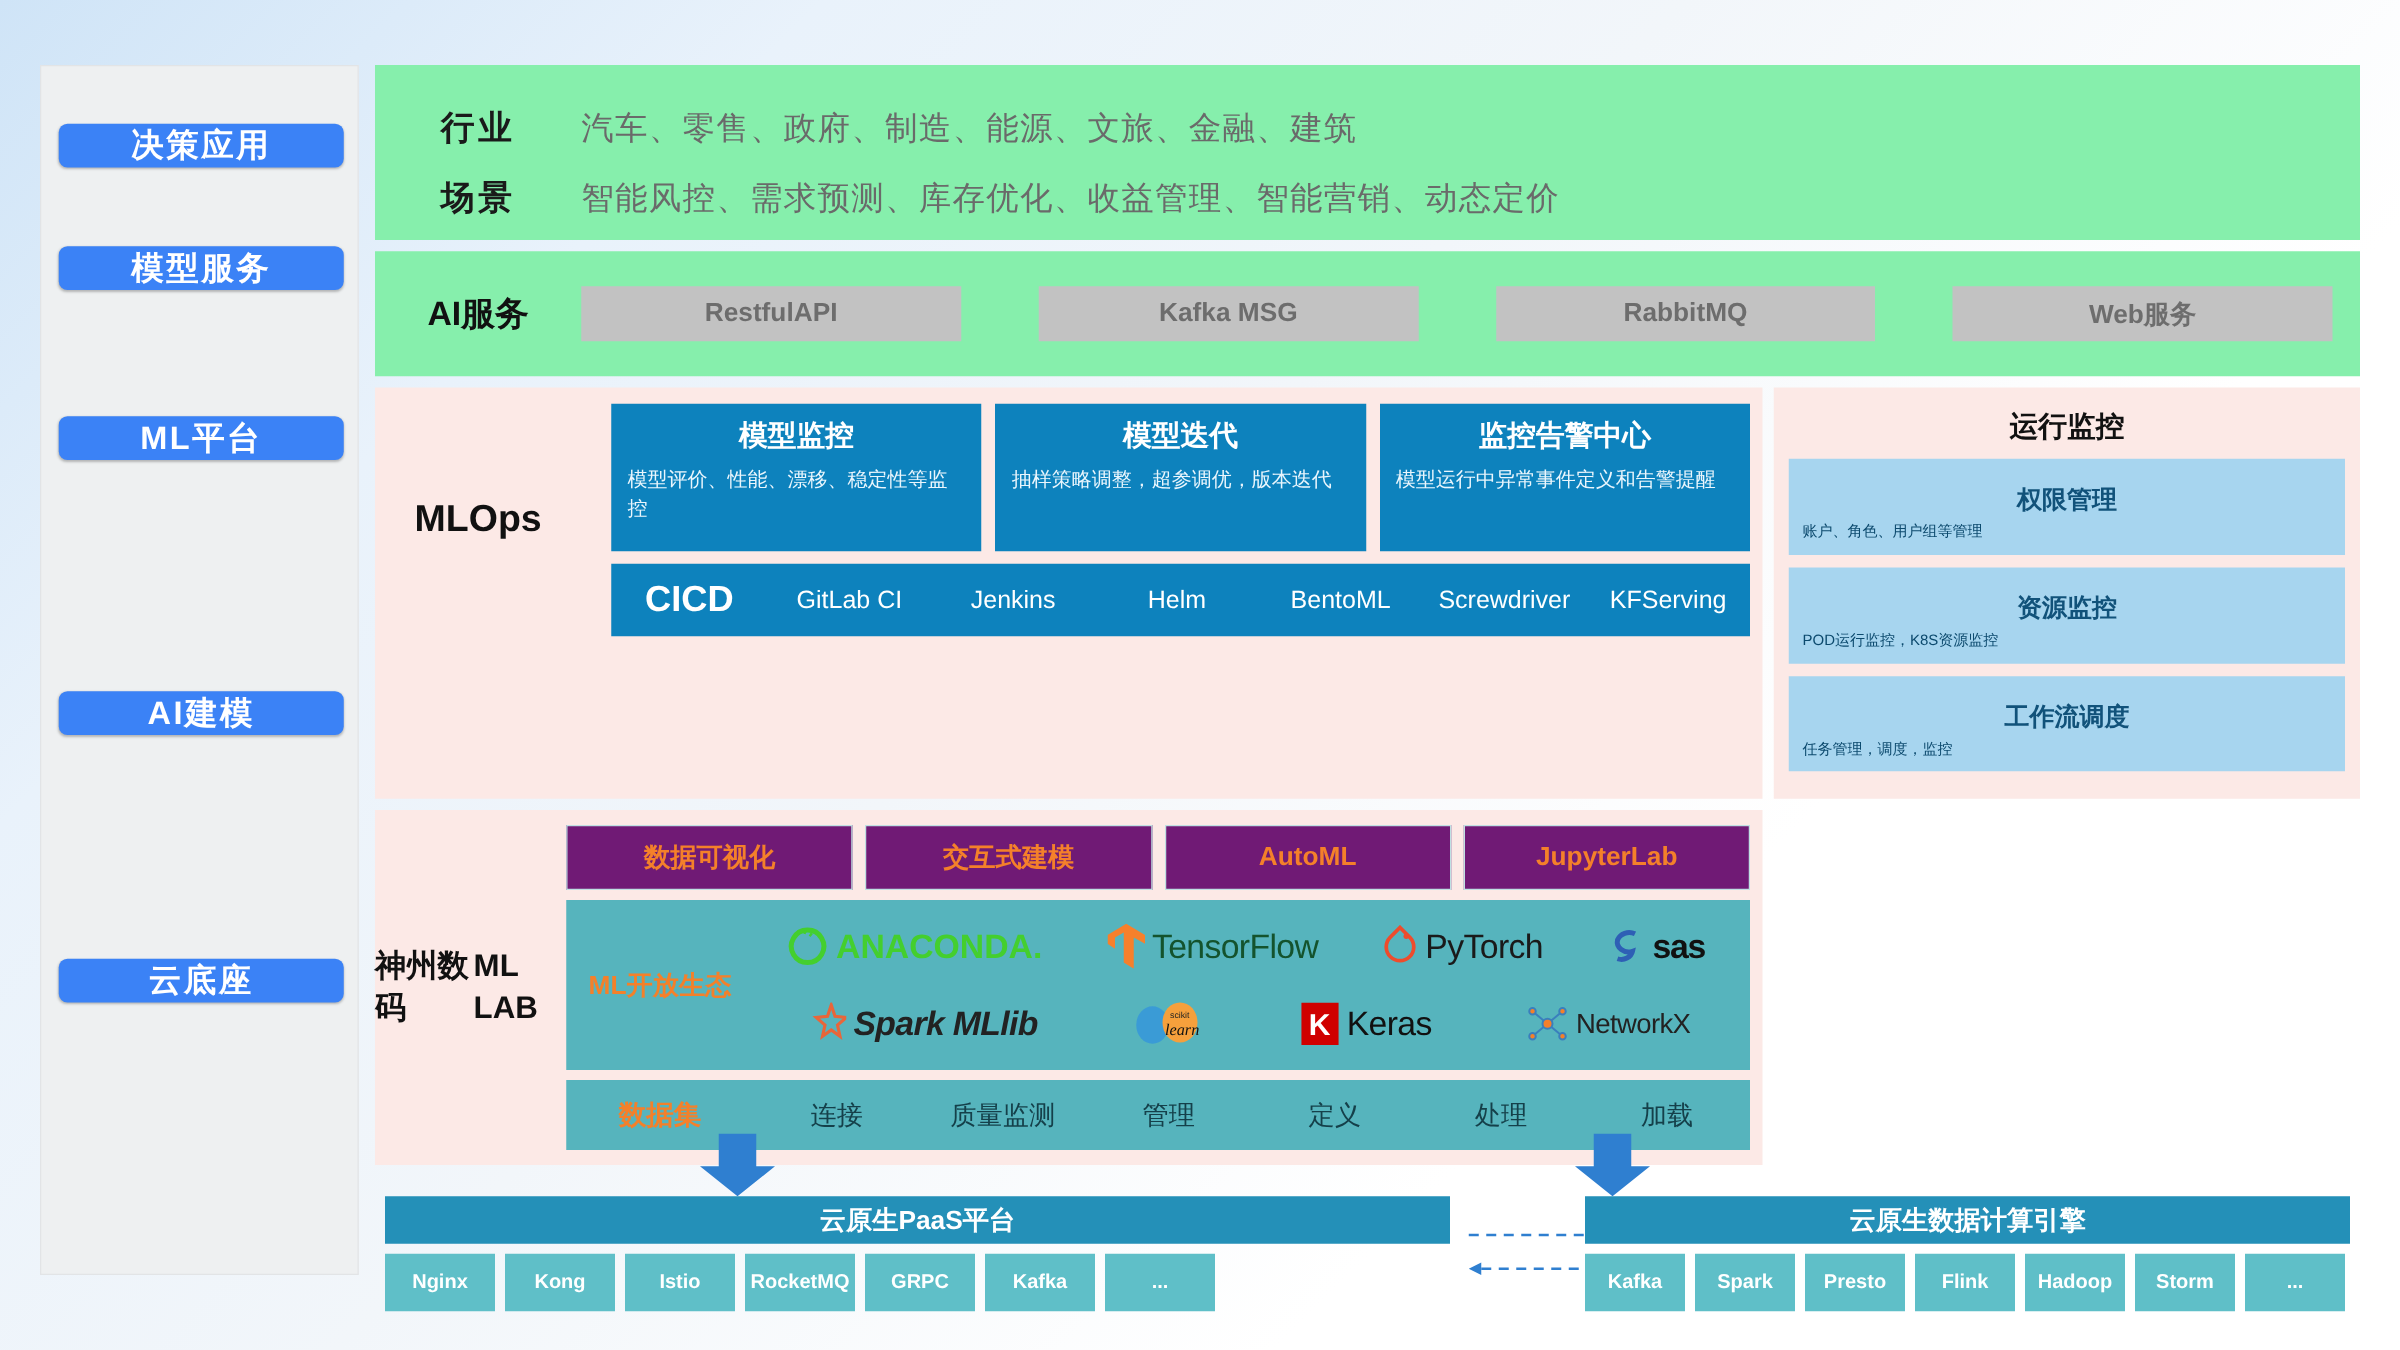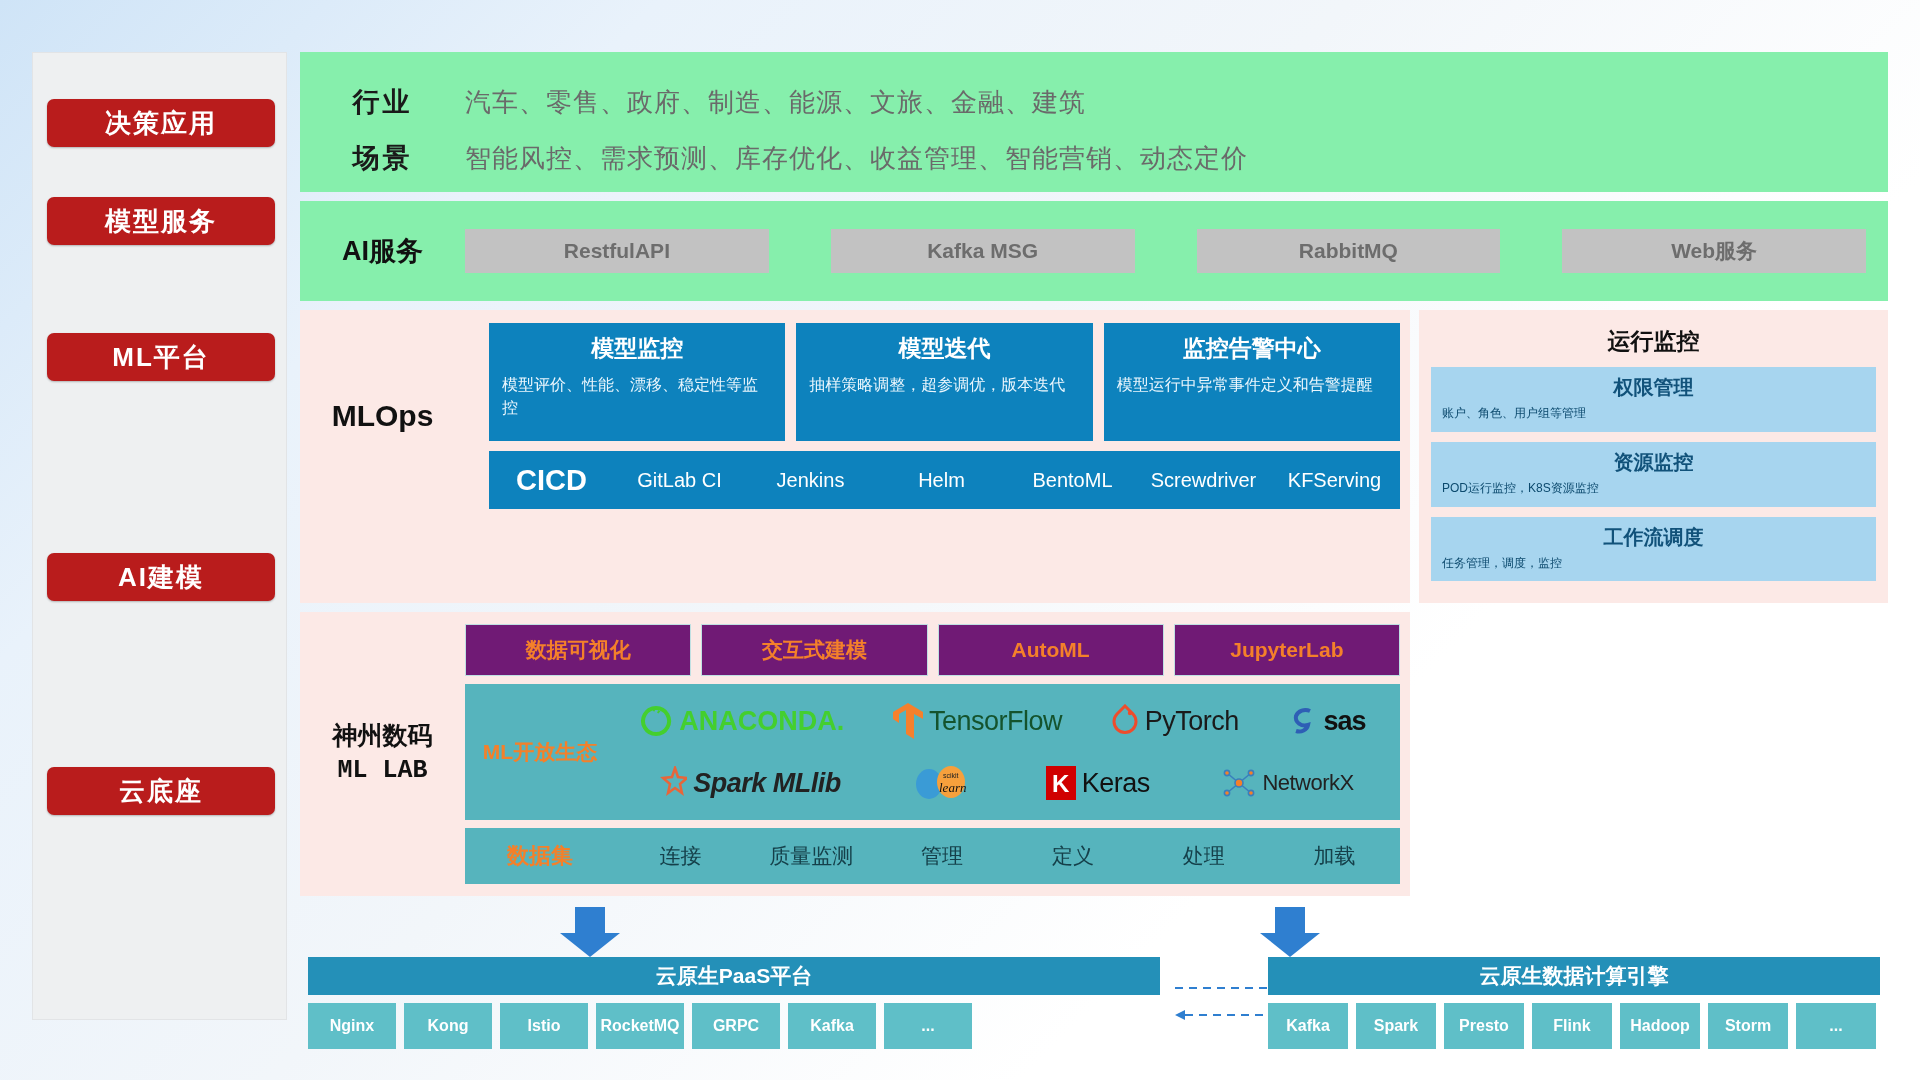--- a/index.html
+++ b/index.html
@@ -8,22 +8,22 @@
     font-family: "Liberation Sans", "DejaVu Sans", sans-serif;
     background: linear-gradient(135deg,#cfe4f7 0%,#e9f2fb 22%,#f2f6fa 45%,#ffffff 70%,#ffffff 100%);
     position:relative;
   }
   
   #left-rail {
     position:absolute; left:32px; top:52px; width:255px; height:968px;
     background:#eef0f1; border:1px solid #e2e4e6;
   }
   .rail-chip {
-    position:absolute; left:14px; width:228px; height:48px;
-    background:#b91c1c; border-radius:7px; color:#fff;
+    position:absolute; left:14px; width:228px; height:35px;
+    background:#3b82f6; border-radius:7px; color:#fff;
     display:flex; align-items:center; justify-content:center;
     font-size:26px; font-weight:bold; letter-spacing:2px;
     box-shadow:0 1px 2px rgba(0,0,0,.25);
   }
   
   #main { position:absolute; left:300px; top:52px; width:1588px; }
 
   .band { background:#86efac; position:relative; }
   .band + .band { margin-top:9px; }
 
@@ -63,29 +63,29 @@
   .cicd-label { width:125px; text-align:center; font-size:29px; font-weight:bold; color:#fff; }
   .cicd-items { flex:1; display:flex; }
   .cicd-item {
     flex:1; color:#fff; font-size:20px; text-align:center; line-height:1.05;
     word-break:break-all; padding:0 3px;
   }
 
   #monitor-col { width:auto; flex:1; background:#fce9e6; padding:10px 12px 12px 12px; }
   .monitor-title { text-align:center; font-size:23px; font-weight:bold; color:#111; margin:6px 0 10px; }
   .monitor-card { background:#a7d5ef; margin-bottom:10px; padding:7px 11px 10px; }
-  .monitor-card-title { text-align:center; font-size:20px; font-weight:bold; color:#11527a; margin-bottom:4px; }
+  .monitor-card-title { text-align:center; font-size:20px; font-weight:bold; color:#11527a; margin-bottom:4px;margin-top:12px; }
   .monitor-card-desc { font-size:12px; color:#0c4a6e; line-height:1.4; }
 
   
   #lab-wrap { display:flex; gap:9px; margin-top:9px; }
   #lab-band { width:1110px; background:#fce9e6; padding:12px 0; }
   .lab-inner { display:flex; }
-  .lab-key { width:165px; display:flex; flex-direction:column; align-items:center; justify-content:center;
-             font-size:25px; font-weight:bold; color:#111; line-height:1.35;font-family:Liberation Mono, monospace; }
+  .lab-key { width:153px; display:flex; flex-direction:row; align-items:center; justify-content:center;
+             font-size:25px; font-weight:bold; color:#111; line-height:1.35; }
   .lab-right { flex:1; padding-right:10px; }
   .tool-row { display:flex; gap:10px; }
   .tool-chip {
     flex:1; height:52px; background:#701a75; border:1px solid #bfe0e2;
     display:flex; align-items:center; justify-content:center;
     font-size:21px; font-weight:bold; color:#f4802a;
   }
   .eco-row { margin-top:8px; background:#56b4bd; display:flex; align-items:center; min-height:128px; }
   .eco-label { width:150px; text-align:center; font-size:21px; font-weight:bold; color:#f4802a; }
   .eco-logos { flex:1; padding:6px 10px 6px 0; }

